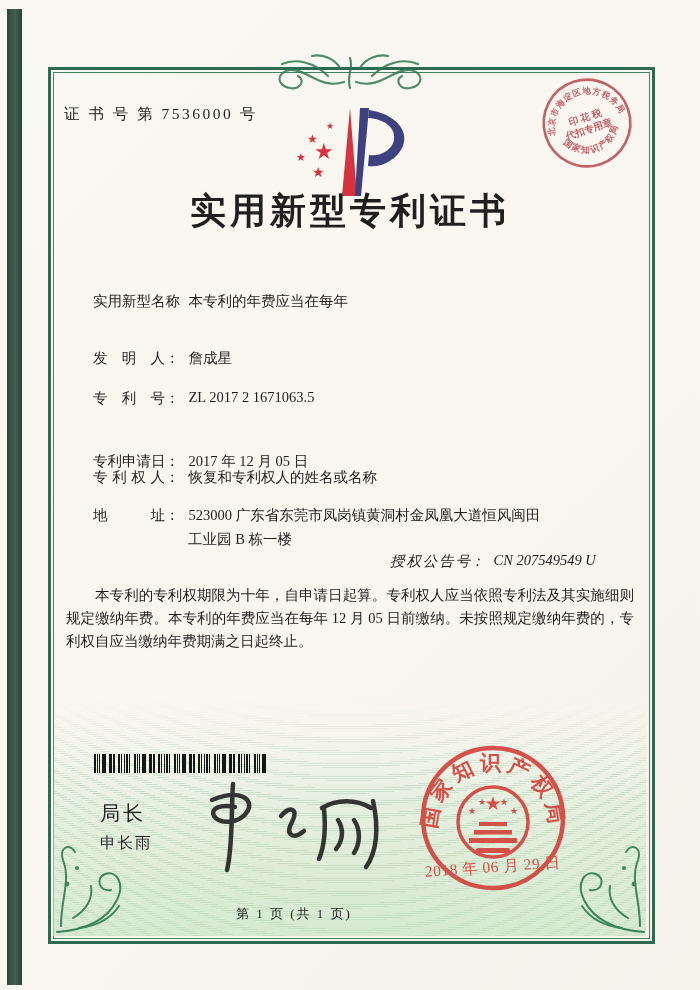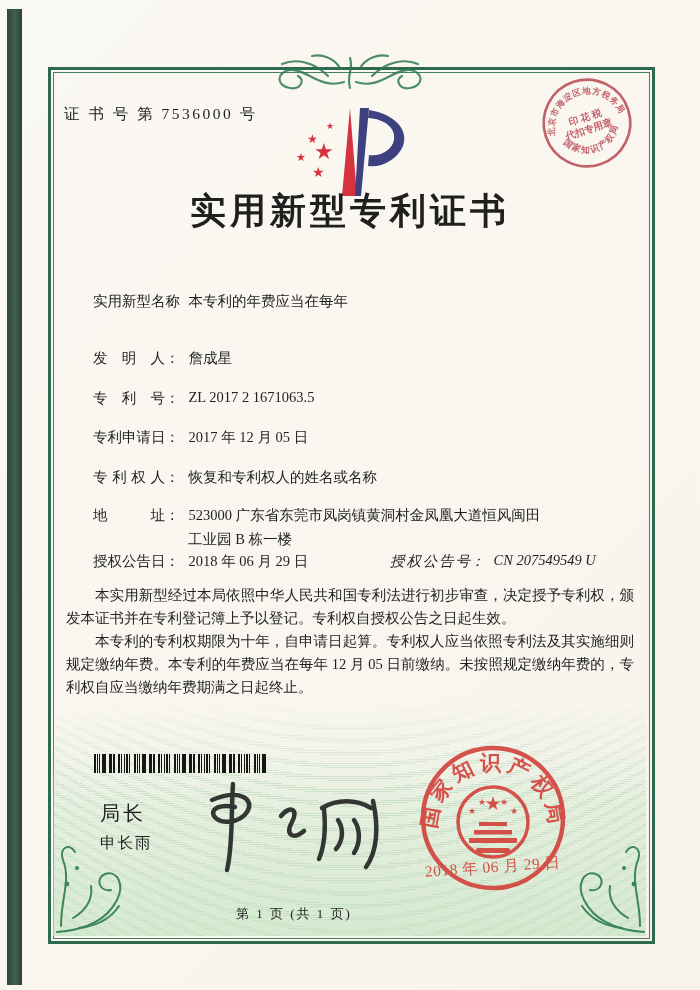--- a/index.html
+++ b/index.html
@@ -127,39 +127,35 @@
 
   <div class="field-row" style="top:292px">
     <span class="flabel">实用新型名称</span><span class="fcolon">：</span><span class="fvalue">本专利的年费应当在每年</span>
   </div>
   <div class="field-row" style="top:349px">
     <span class="flabel">发明人</span><span class="fcolon">：</span><span class="fvalue">詹成星</span>
   </div>
   <div class="field-row" style="top:389px">
     <span class="flabel">专利号</span><span class="fcolon">：</span><span class="fvalue">ZL 2017 2 1671063.5</span>
   </div>
-  <div class="field-row" style="top:428px">
+  <div class="field-row" style="top:452px">
     <span class="flabel">专利申请日</span><span class="fcolon">：</span><span class="fvalue">2017 年 12 月 05 日</span>
   </div>
   <div class="field-row" style="top:468px">
     <span class="flabel">专利权人</span><span class="fcolon">：</span><span class="fvalue">恢复和专利权人的姓名或名称</span>
   </div>
   <div class="field-row" style="top:506px">
     <span class="flabel">地址</span><span class="fcolon">：</span><span class="fvalue">523000 广东省东莞市凤岗镇黄洞村金凤凰大道恒风闽田</span>
   </div>
   <div class="addr2">工业园 B 栋一楼</div>
-  <div class="field-row" style="top:552px">
-    <span class="flabel">授权公告日</span><span class="fcolon">：</span><span class="fvalue">2018 年 06 月 29 日</span>
-  </div>
   <div class="grant-no">
     <span class="flabel">授权公告号</span><span class="fcolon">：</span><span class="fvalue">CN 207549549 U</span>
   </div>
 
   <div class="body-text">
-    <p>本实用新型经过本局依照中华人民共和国专利法进行初步审查，决定授予专利权，颁发本证书并在专利登记簿上予以登记。专利权自授权公告之日起生效。</p>
     <p>本专利的专利权期限为十年，自申请日起算。专利权人应当依照专利法及其实施细则规定缴纳年费。本专利的年费应当在每年 12 月 05 日前缴纳。未按照规定缴纳年费的，专利权自应当缴纳年费期满之日起终止。</p>
   </div>
 
   <div class="barcode"></div>
 
   <div class="director-title">局长</div>
   <div class="director-name">申长雨</div>
 
   <svg class="signature" viewBox="0 0 212 96">
     <g fill="none" stroke="#161616" stroke-width="4.5" stroke-linecap="round" opacity=".85">

